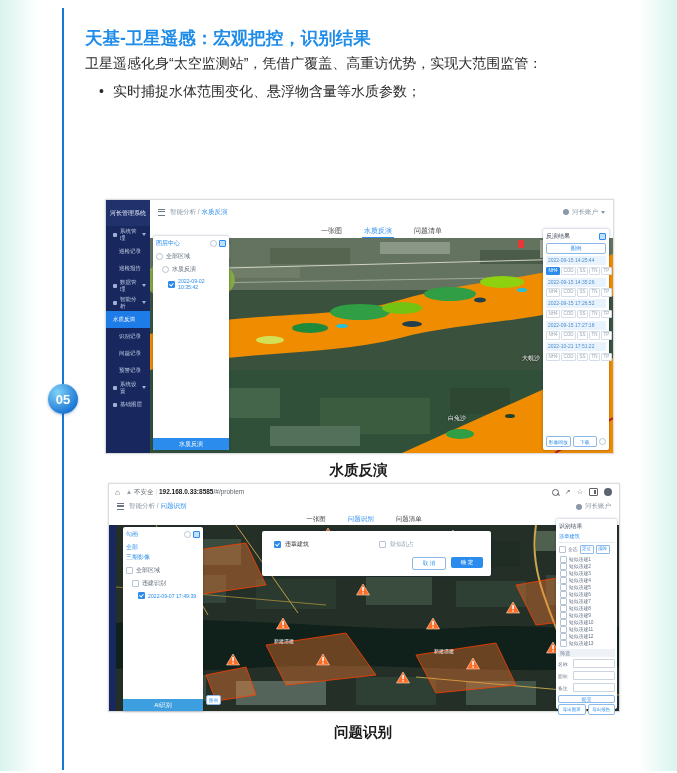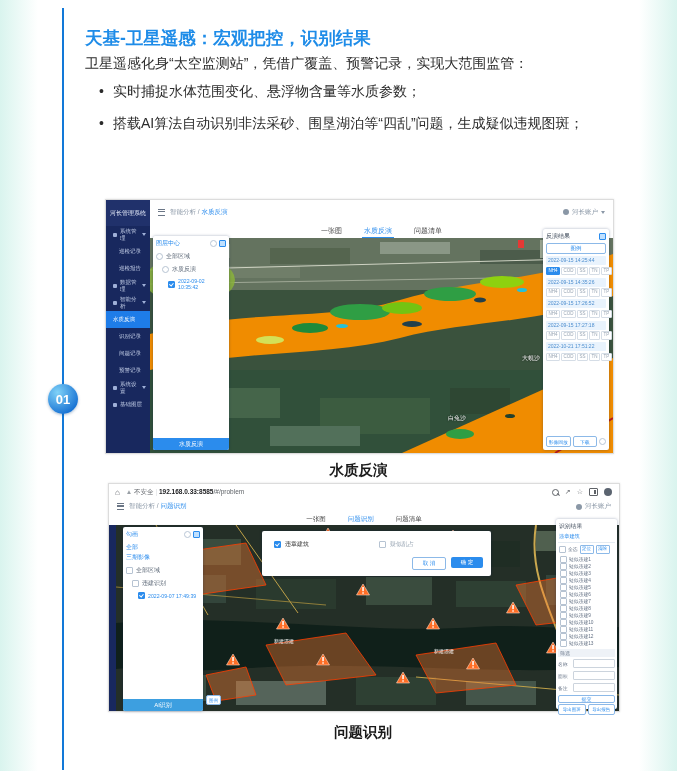--- a/index.html
+++ b/index.html
@@ -65,27 +65,26 @@
   .avat{width:8px;height:8px;border-radius:50%;background:#5b6470;display:inline-block;}
   .glyph{font-size:7px;color:#5f6368;}
 </style>
 </head>
 <body>
 
 <div class="stage">
   <div class="abs edge-l"></div>
   <div class="abs edge-r"></div>
   <div class="abs vline"></div>
-  <div class="abs badge">01</div>
+  <div class="abs badge">05</div>
 
   <div class="abs h1">天基-卫星遥感：宏观把控，识别结果</div>
-  <div class="abs intro">卫星遥感化身“太空监测站”，凭借广覆盖、预警记录，实现大范围监管：</div>
+  <div class="abs intro">卫星遥感化身“太空监测站”，凭借广覆盖、高重访优势，实现大范围监管：</div>
   <ul class="abs bullets">
     <li>实时捕捉水体范围变化、悬浮物含量等水质参数；</li>
-    <li>搭载AI算法自动识别非法采砂、围垦湖泊等“四乱”问题，生成疑似违规图斑；</li>
   </ul>
 
   <div class="abs shot" style="left:105px;top:199px;width:507px;height:253px;">
 
     <div class="abs navy" style="left:0;top:0;width:44px;height:253px;">
       <div class="logo" style="height:26px;">河长管理系统</div>
       <div class="mrow">
           <span class="mico"></span>
           <span>系统管理</span>
           <span class="chev"></span>

